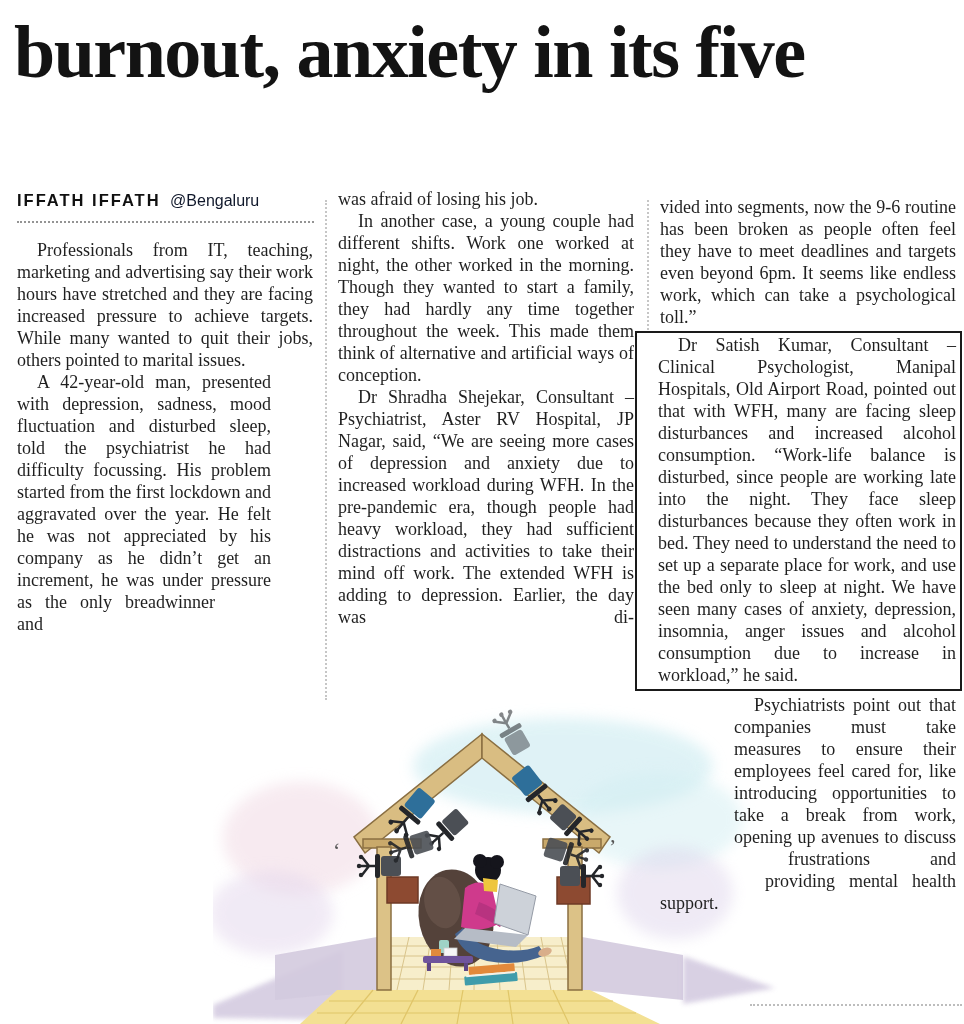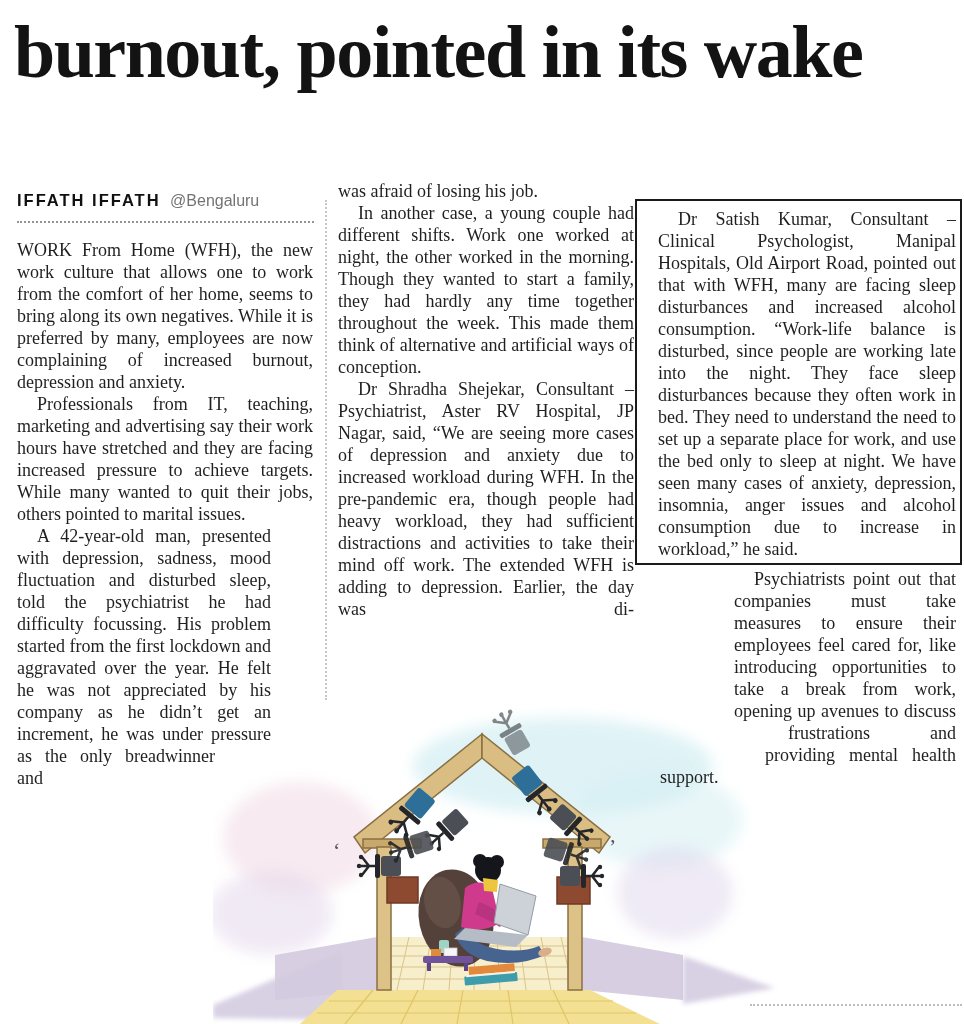--- a/index.html
+++ b/index.html
@@ -10,39 +10,39 @@
   .headline{
     position:absolute;left:14px;top:10px;width:950px;
     font-family:"Liberation Serif",serif;font-weight:bold;color:#131313;
     font-size:74px;line-height:84px;letter-spacing:-1.5px;white-space:nowrap;
   }
   .byline{
     position:absolute;left:17px;top:191px;width:298px;
     font-family:"Liberation Sans",sans-serif;white-space:nowrap;
   }
   .byline .author{font-weight:bold;font-size:16.5px;letter-spacing:2px;color:#101010;}
-  .byline .handle{font-size:16px;color:#737373;margin-left:5px;}
+  .byline .handle{font-size:16px;color:#0f172a;margin-left:5px;}
   .byline-rule{position:absolute;left:17px;top:221px;width:297px;border-top:2px dotted #949494;height:0;}
   .gutter-rule{position:absolute;width:0;border-left:2px dotted #c6c6c6;}
   #rule1{left:325px;top:200px;height:500px;}
   #rule2{left:647px;top:200px;height:146px;}
   #rule3{position:absolute;left:750px;top:1004px;width:212px;height:0;border-top:2px dotted #bdbdbd;}
   .col{
     position:absolute;width:296px;
     font-size:18px;line-height:22px;text-align:justify;color:#1f1f1f;
   }
   .col p{margin:0;text-indent:20px;}
   .col p.noindent{text-indent:0;}
   #col1{left:17px;top:239px;}
-  #col2{left:338px;top:180px;}
+  #col2{left:338px;top:188px;}
   #col3{left:660px;top:196px;}
   .force-last{text-align-last:justify;}
   .quote-box{
     border:2.5px solid #1a1a1a;background:#ffffff;
-    margin:3px -6px 3px -25px;padding:7px 4px 3px 21px;
+    margin:3px -6px 3px -25px;padding:1px 4px 3px 21px;
   }
   .quote-box p{margin:0;text-indent:20px;}
   .cut{float:right;clear:right;}
   .cr1{width:42px;height:22px;margin-top:198px;}
   .cr2{width:98px;height:22px;}
   .cr3{width:152px;height:22px;}
   .cutl{float:left;clear:left;}
   .cl1{width:74px;height:22px;margin-top:132px;}
   .cl2{width:128px;height:22px;}
   .cl3{width:105px;height:22px;}
@@ -177,39 +177,39 @@
       <rect x="251" y="275" width="4" height="8" fill="#5d4485"></rect>
     <g transform="rotate(-5 280 285)">
       <rect x="256" y="277" width="46" height="8" rx="1" fill="#e2893b"></rect>
       <rect x="251" y="286" width="53" height="9" rx="1" fill="#3f9cab"></rect>
       <rect x="253" y="285" width="49" height="2" fill="#f4f1e6"></rect>
     </g>
   </g>
 </svg>
 
 <div class="headline">
-  <div>burnout, pointed in its wake</div>
+  <div>burnout, anxiety in its five</div>
 </div>
 
 <div class="byline">
   <span class="author">IFFATH IFFATH</span>
   <span class="handle">@Bengaluru</span>
 </div>
 <div class="byline-rule"></div>
 
 <div class="col" id="col1">
-  <p class="noindent">WORK From Home (WFH), the new work culture that allows one to work from the comfort of her home, seems to bring along its own negatives. While it is preferred by many, employees are now complaining of increased burnout, depression and anxiety.</p>
   <p>Professionals from IT, teaching, marketing and advertising say their work hours have stretched and they are facing increased pressure to achieve targets. While many wanted to quit their jobs, others pointed to marital issues.</p>
   <p><span class="cut cr1"></span><span class="cut cr2"></span><span class="cut cr3"></span><span>A 42-year-old man, presented with depression, sadness, mood fluctuation and disturbed sleep, told the psychiatrist he had difficulty focussing. His problem started from the first lockdown and aggravated over the year. He felt he was not appreciated by his company as he didn’t get an increment, he was under pressure as the only breadwinner and</span></p>
 </div>
 
 <div class="col" id="col2">
   <p class="noindent">was afraid of losing his job.</p>
   <p>In another case, a young couple had different shifts. Work one worked at night, the other worked in the morning. Though they wanted to start a family, they had hardly any time together throughout the week. This made them think of alternative and artificial ways of conception.</p>
   <p class="force-last">Dr Shradha Shejekar, Consultant – Psychiatrist, Aster RV Hospital, JP Nagar, said, “We are seeing more cases of depression and anxiety due to increased workload during WFH. In the pre-pandemic era, though people had heavy workload, they had sufficient distractions and activities to take their mind off work. The extended WFH is adding to depression. Earlier, the day was di-</p>
 </div>
 
 <div class="col" id="col3">
+  <p class="noindent">vided into segments, now the 9-6 routine has been broken as people often feel they have to meet deadlines and targets even beyond 6pm. It seems like endless work, which can take a psychological toll.”</p>
   <div class="quote-box">
     <p>Dr Satish Kumar, Consultant – Clinical Psychologist, Manipal Hospitals, Old Airport Road, pointed out that with WFH, many are facing sleep disturbances and increased alcohol consumption. “Work-life balance is disturbed, since people are working late into the night. They face sleep disturbances because they often work in bed. They need to understand the need to set up a separate place for work, and use the bed only to sleep at night. We have seen many cases of anxiety, depression, insomnia, anger issues and alcohol consumption due to increase in workload,” he said.</p>
   </div>
   <p><span class="cutl cl1"></span><span class="cutl cl2"></span><span class="cutl cl3"></span><span>Psychiatrists point out that companies must take measures to ensure their employees feel cared for, like introducing opportunities to take a break from work, opening up avenues to discuss frustrations and providing mental health support.</span></p>
 </div>
 
 </body></html>

